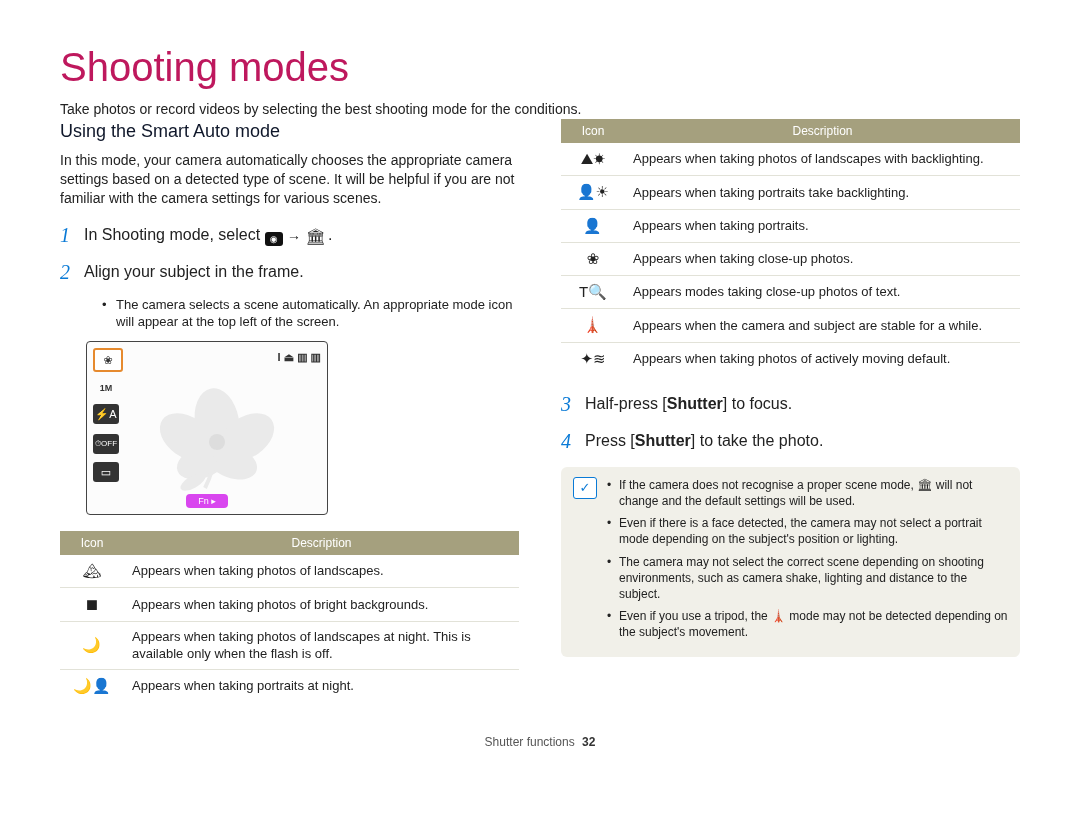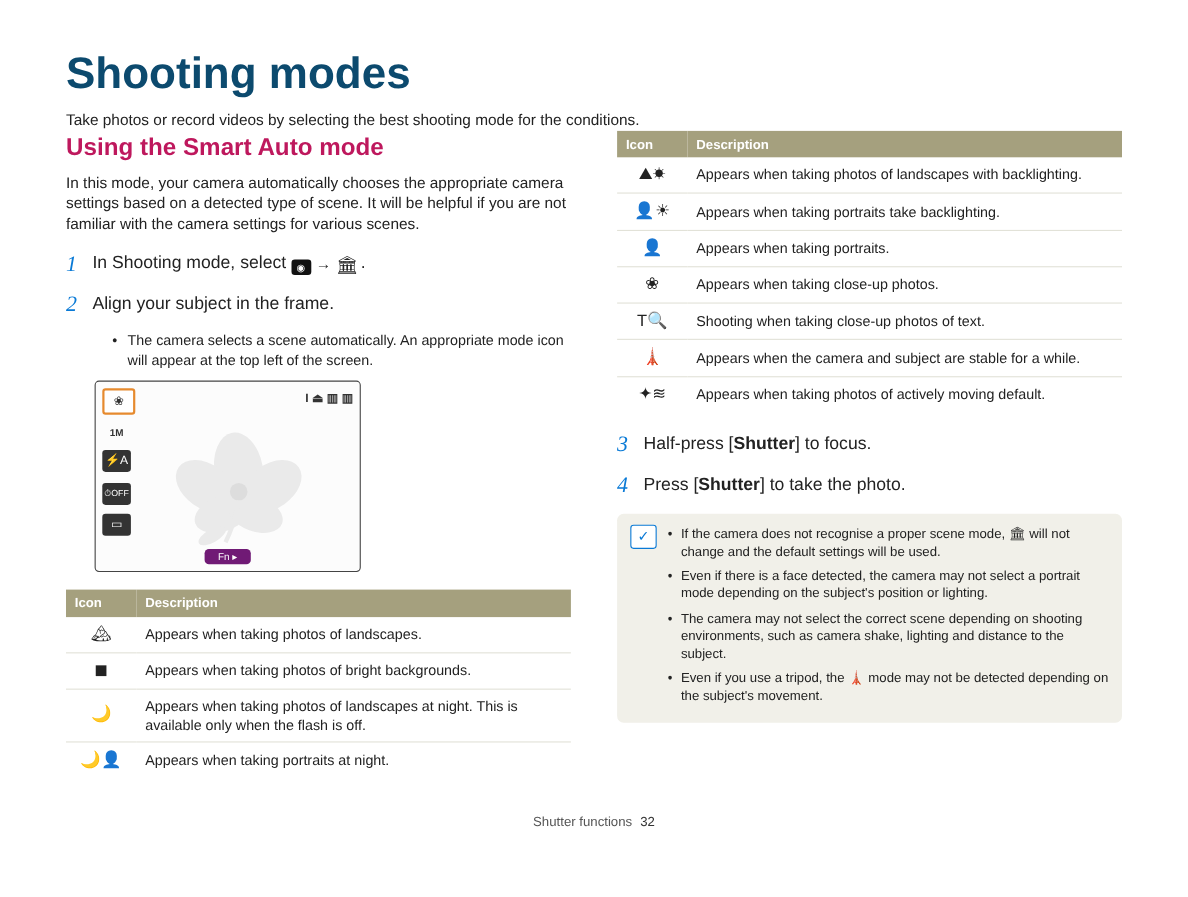--- a/index.html
+++ b/index.html
@@ -7,30 +7,30 @@
     font-size: 14px;
     color: #222;
     margin: 0;
     padding: 40px 60px 0 60px;
     width: 1080px;
     box-sizing: border-box;
     background: #fff;
     line-height: 1.35;
   }
   .title {
-    color: #0c4a6e;
+    color: #be185d;
     font-size: 40px;
-    font-weight: 700;
+    font-weight: 400;
     margin: 0 0 6px 0;
   }
   .subtitle { font-size: 14px; }
   .section-title {
-    color: #be185d;
-    font-size: 22px;
-    font-weight: 700;
+    color: #0f172a;
+    font-size: 18px;
+    font-weight: 400;
     margin: 0 0 8px 0;
   }
   .two-col {
     display: flex;
     gap: 42px;
   }
   .col { flex: 1; }
   .intro { font-size: 14px; margin-bottom: 14px; }
   .step {
     display: flex;
@@ -72,31 +72,31 @@
     position: absolute;
     font-size: 11px;
     color: #333;
     text-align: center;
   }
   .pv-left { left: 6px; width: 26px; height: 20px; border-radius: 3px; display:flex;align-items:center;justify-content:center; }
   .pv-topright { right: 6px; font-weight: bold; }
   .flower-svg { position:absolute; left:60px; top:40px; }
   .btn-pill {
     position:absolute; bottom:6px; left:50%; transform:translateX(-50%);
-    width:42px; height:14px; border-radius:4px; background:#701a75; color:#fff;
+    width:42px; height:14px; border-radius:4px; background:#d946ef; color:#fff;
     font-size:9px; display:flex; align-items:center; justify-content:center;
   }
 
   table { border-collapse: collapse; width: 100%; margin-bottom: 6px; }
   th {
     background: #a5a07e;
     color: #fff;
     font-size: 12px;
-    font-weight: 700;
-    text-align: left;
+    font-weight: 400;
+    text-align: center;
     padding: 4px 8px;
   }
   th:first-child { width: 48px; }
   td {
     padding: 6px 8px;
     border-bottom: 1px solid #e2e2d8;
     font-size: 13px;
     vertical-align: middle;
   }
   td.icon-cell { text-align: center; font-size: 15px; }
@@ -118,21 +118,21 @@
     font-size: 13px;
     display:flex; align-items:center; justify-content:center;
     margin-right: 12px;
     flex-shrink: 0;
     background:#fff;
   }
   .note-list { flex:1; }
   .note-item { position:relative; padding-left: 10px; margin-bottom: 6px; }
   .note-item::before { content:"•"; position:absolute; left:-2px; }
   .footer { text-align:center; font-size: 12px; color:#555; margin-top: 26px; }
-  .footer .pg { font-weight: 400; color:#333; margin-left:4px;}
+  .footer .pg { font-weight: 700; color:#333; margin-left:4px;}
   .inline-icon {
     display:inline-block; width:18px; height:14px;
     background:#111; border-radius:3px; vertical-align:-2px;
   }
   .inline-icon.camera::after { content:"◉"; color:#fff; font-size:9px; display:block; text-align:center; line-height:14px;}
   .inline-icon.smart { background:none; }
   .arrow { font-size: 14px; vertical-align:middle; }
 </style>
 </head>
 <body>
@@ -234,21 +234,21 @@
         <tr>
           <td class="icon-cell">👤</td>
           <td>Appears when taking portraits.</td>
         </tr>
         <tr>
           <td class="icon-cell">❀</td>
           <td>Appears when taking close-up photos.</td>
         </tr>
         <tr>
           <td class="icon-cell">T🔍</td>
-          <td>Shooting when taking close-up photos of text.</td>
+          <td>Appears modes taking close-up photos of text.</td>
         </tr>
         <tr>
           <td class="icon-cell">🗼</td>
           <td>Appears when the camera and subject are stable for a while.</td>
         </tr>
         <tr>
           <td class="icon-cell">✦≋</td>
           <td>Appears when taking photos of actively moving default.</td>
         </tr>
       </tbody>

